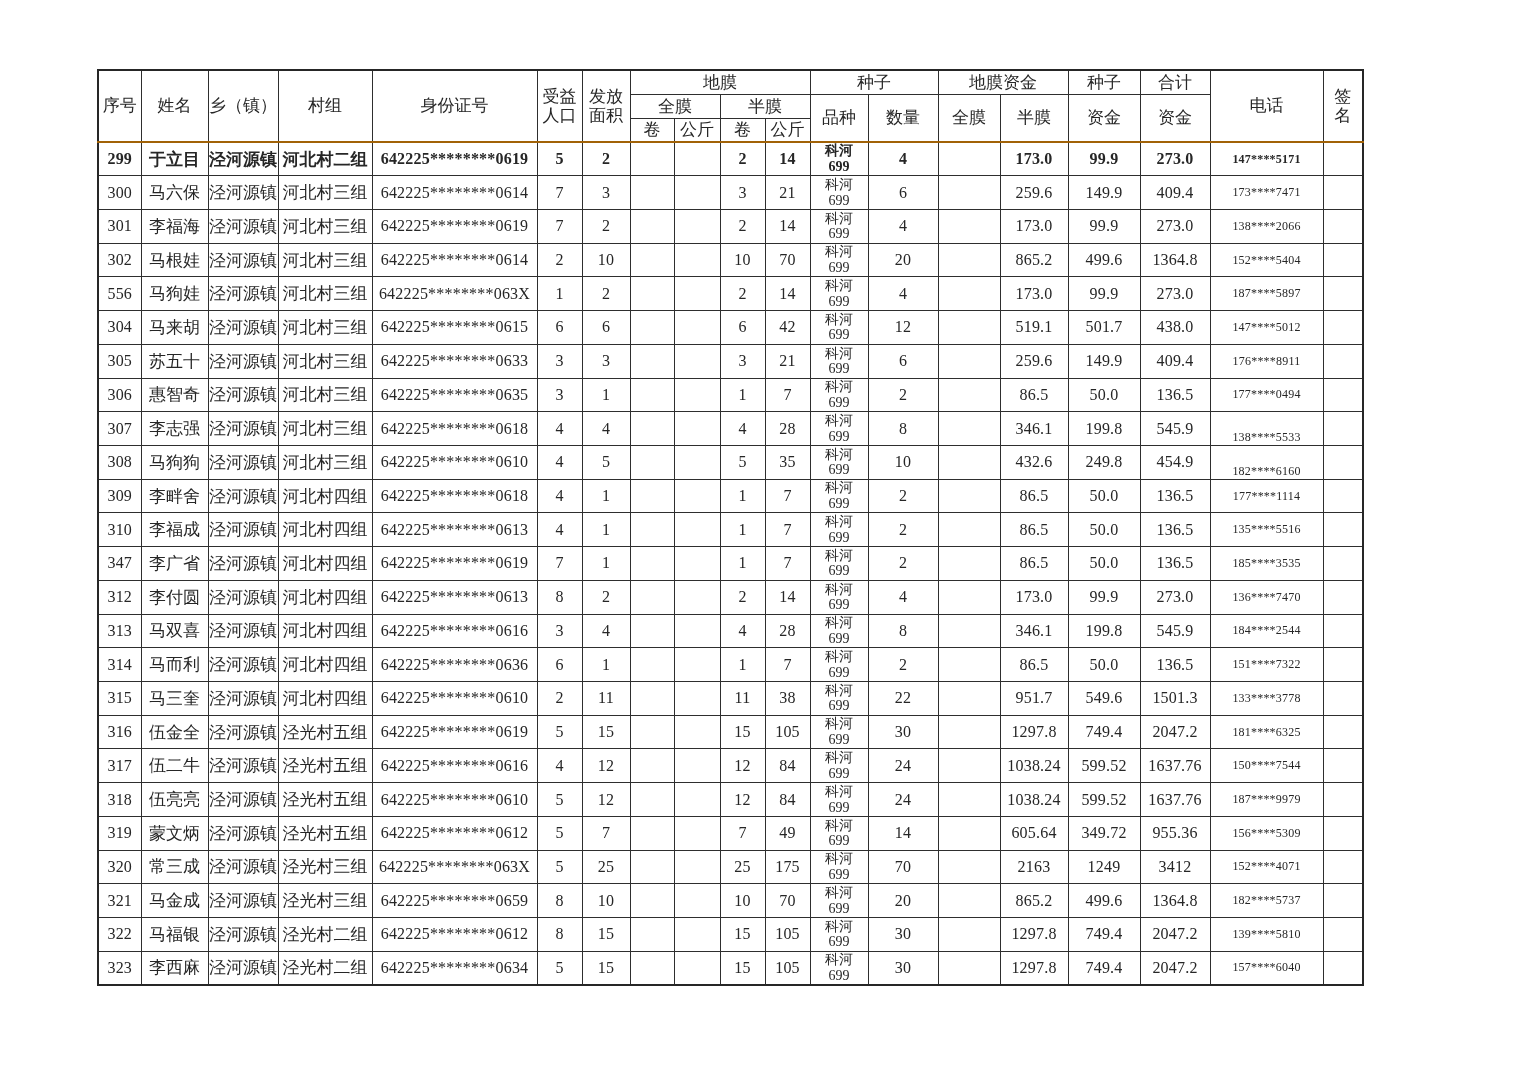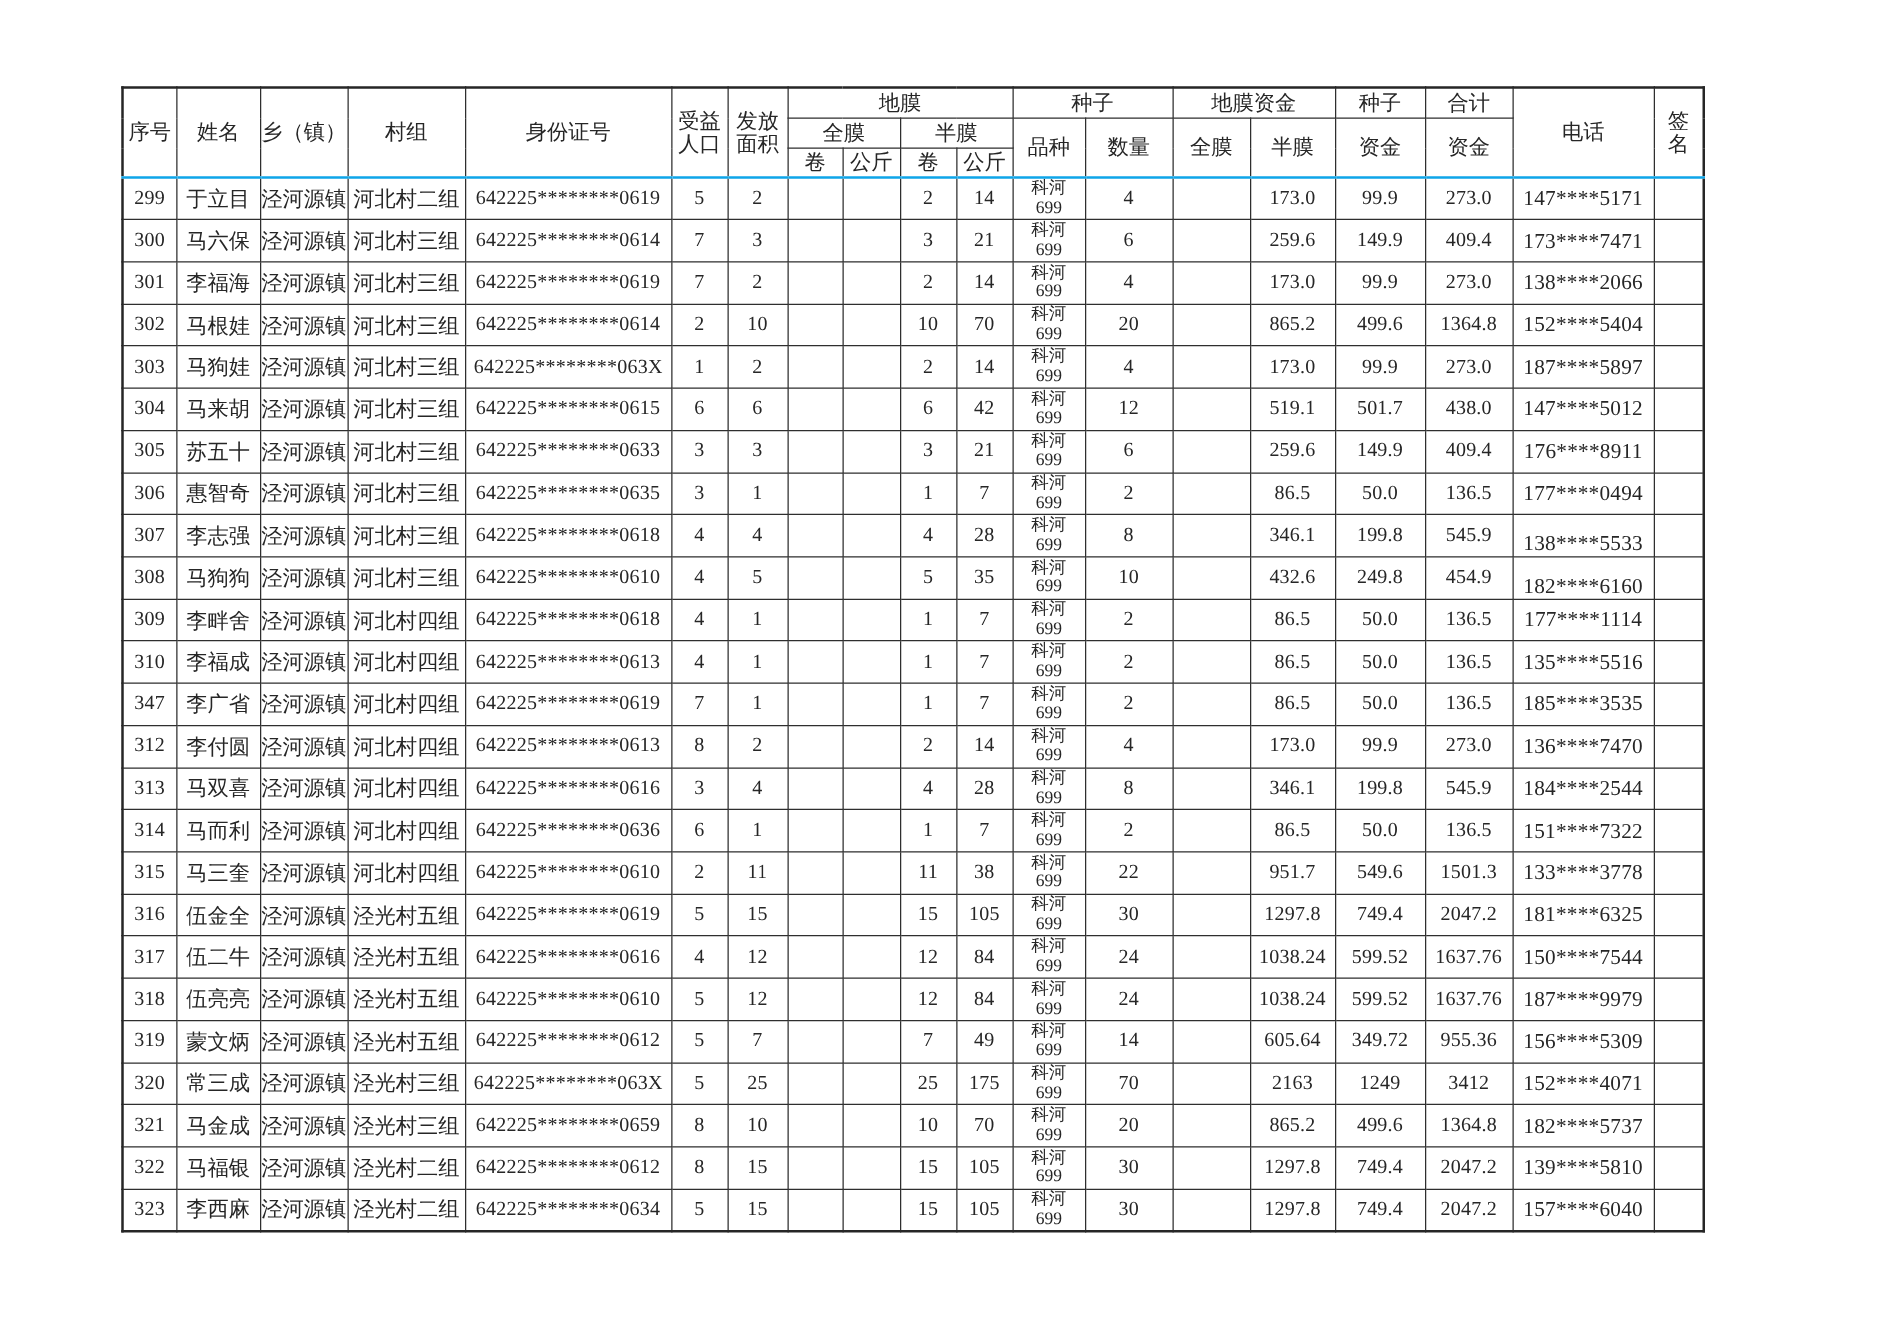--- a/index.html
+++ b/index.html
@@ -33,25 +33,25 @@
     overflow: hidden;
   }
   thead th {
     font-size: 17px;
     line-height: 1.12;
   }
   thead tr.h1 th { height: 23px; }
   thead tr.h2 th { height: 23px; }
   thead tr.h3 th { height: 22px; }
   tbody tr { height: 33.72px; }
-  tbody tr:first-child td { border-top: 2px solid #0ea5e9; }
+  tbody tr:first-child td { border-top: 2px solid #a16207; font-weight: bold; }
   td.num { font-size: 16px; letter-spacing: 0.2px; }
   td.cjk { font-size: 17px; }
   td.variety { font-size: 14px; line-height: 1.12; }
-  td.phone { font-size: 17px; }
+  td.phone { font-size: 12px; }
   td.shift-down { vertical-align: bottom; padding-bottom: 1px; line-height: 1.05; }
 </style>
 </head>
 <body>
 
 <div class="sheet">
   <table class="register">
     <colgroup>
       <col style="width:43px">
         <col style="width:67px">
@@ -193,21 +193,21 @@
 699</td>
     <td class="num">20</td>
     <td class="num"></td>
     <td class="num">865.2</td>
     <td class="num">499.6</td>
     <td class="num">1364.8</td>
     <td class="num phone">152****5404</td>
     <td class="cjk"></td>
   </tr>
         <tr>
-    <td class="num">303</td>
+    <td class="num">556</td>
     <td class="cjk">马狗娃</td>
     <td class="cjk">泾河源镇</td>
     <td class="cjk">河北村三组</td>
     <td class="num">642225********063X</td>
     <td class="num">1</td>
     <td class="num">2</td>
     <td class="num"></td>
     <td class="num"></td>
     <td class="num">2</td>
     <td class="num">14</td>

